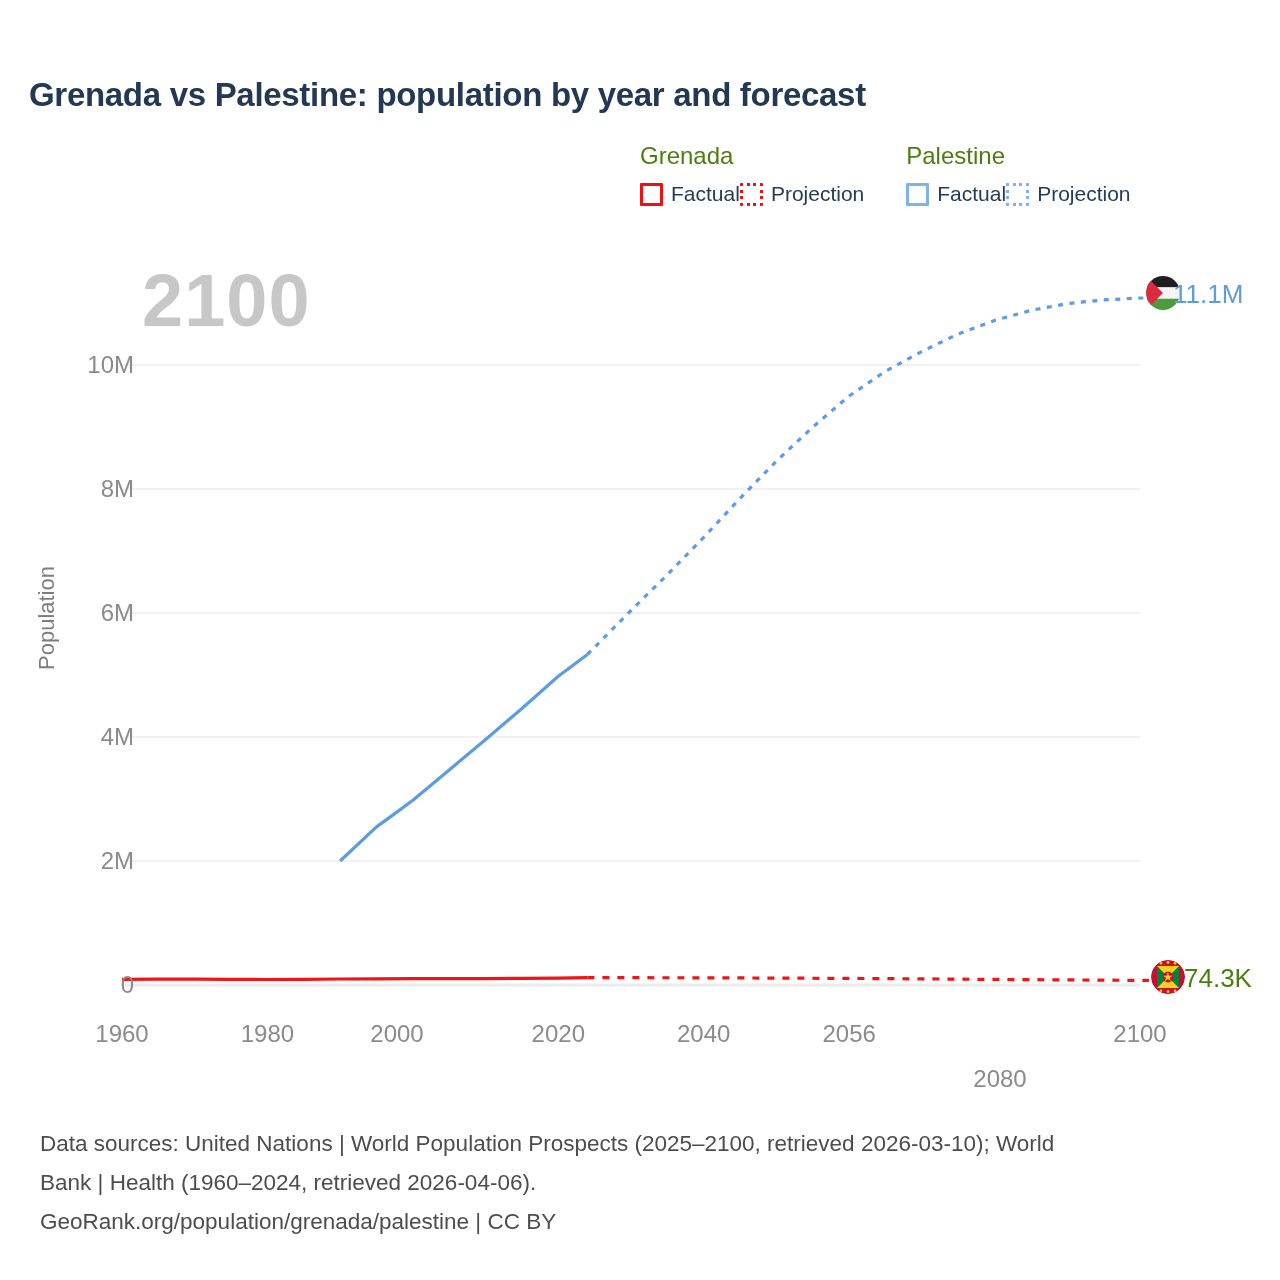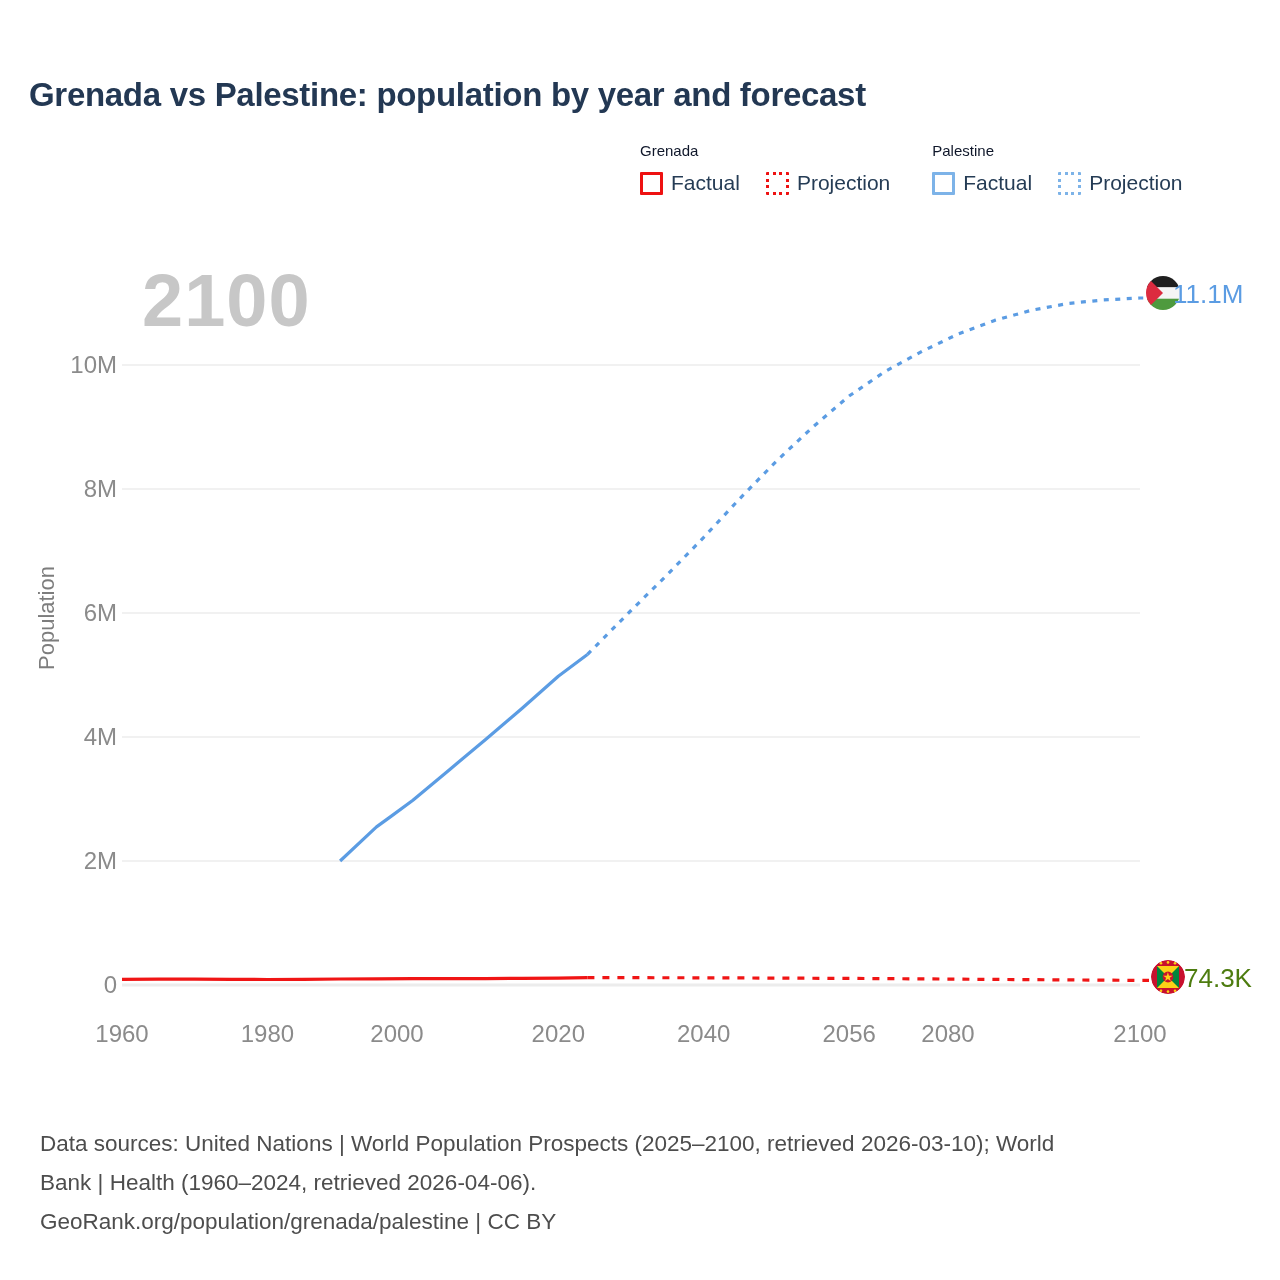--- a/index.html
+++ b/index.html
@@ -2,28 +2,28 @@
 <html><head>
 <meta charset="utf-8">
 <style>
   html,body{margin:0;padding:0;background:#ffffff;}
   .page{position:relative;width:1280px;height:1280px;background:#ffffff;
         font-family:"Liberation Sans",sans-serif;overflow:hidden;}
   .title{position:absolute;left:29px;top:76px;font-size:33px;font-weight:700;
          color:#233853;letter-spacing:-0.3px;}
   .legend{position:absolute;left:640px;top:142px;display:flex;gap:42px;}
   .legend-group{display:flex;flex-direction:column;gap:12px;}
-  .legend-title{font-size:15px;color:#0f172a;}
-  .legend-items{display:flex;gap:26px;}
+  .legend-title{font-size:24px;color:#4d7c0f;}
+  .legend-items{display:flex;}
   .legend-item{display:flex;align-items:center;gap:8px;font-size:21px;color:#253c55;cursor:pointer;}
   .swatch{width:17px;height:17px;border:3px solid #000;border-radius:1px;background:#fff;flex:none;}
   .watermark{position:absolute;left:142px;top:258px;font-size:74px;font-weight:700;
              color:#c7c7c7;letter-spacing:1px;}
   #plot{position:absolute;left:0;top:0;pointer-events:none;}
-  .ytick{position:absolute;left:27px;width:90px;text-align:right;font-size:24px;
+  .ytick{position:absolute;left:44px;width:90px;text-align:right;font-size:24px;
          color:#8b8b8b;transform:translateY(-50%);}
   .xtick{position:absolute;top:1020px;font-size:24px;color:#8b8b8b;
          transform:translateX(-50%);}
   .ylabel{position:absolute;left:47px;top:618px;font-size:22px;color:#7d7d7d;
           transform:translate(-50%,-50%) rotate(-90deg);white-space:nowrap;}
   .flag{position:absolute;width:34px;height:34px;}
   .end-label{position:absolute;font-size:26px;white-space:nowrap;}
   .footer{position:absolute;left:40px;top:1124px;font-size:22.5px;color:#4d4d4d;
           line-height:39px;}
   .footer div{white-space:nowrap;}
@@ -86,21 +86,21 @@
       <div class="ytick" style="top: 737px;">4M</div>
       <div class="ytick" style="top: 613px;">6M</div>
       <div class="ytick" style="top: 489px;">8M</div>
       <div class="ytick" style="top: 365px;">10M</div>
       <div class="xtick" style="left: 122px;">1960</div>
       <div class="xtick" style="left: 267.429px;">1980</div>
       <div class="xtick" style="left: 397px;">2000</div>
       <div class="xtick" style="left: 558.286px;">2020</div>
       <div class="xtick" style="left: 703.714px;">2040</div>
       <div class="xtick" style="left: 849.143px;">2056</div>
-      <div class="xtick" style="left: 948px;">2080</div>
+      <div class="xtick" style="left: 1000px; margin-top: 45px;">2080</div>
       <div class="xtick" style="left: 1140px;">2100</div>
     </div>
 
   <svg class="flag" style="left:1146px;top:276px;" viewBox="0 0 34 34">
     <defs>
         <clipPath id="pclip">
           <circle cx="17" cy="17" r="17"></circle>
         </clipPath>
       </defs>
     <g clip-path="url(#pclip)">

